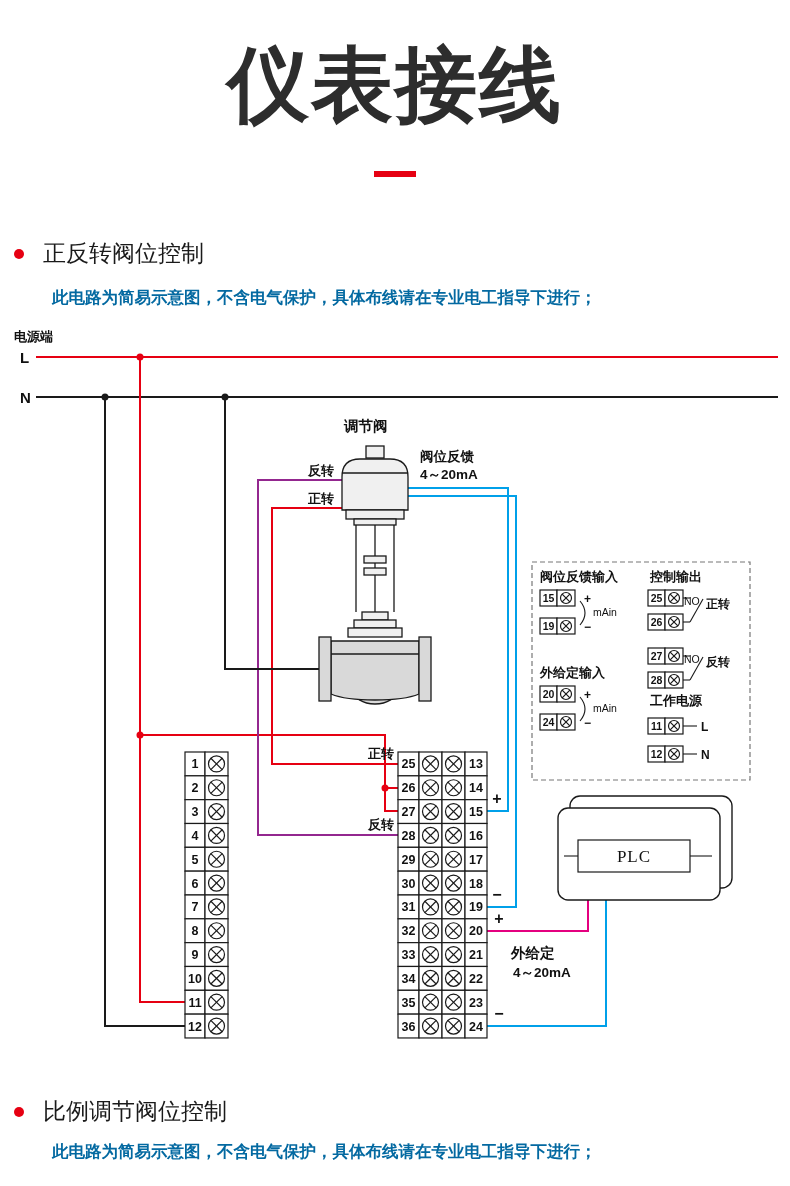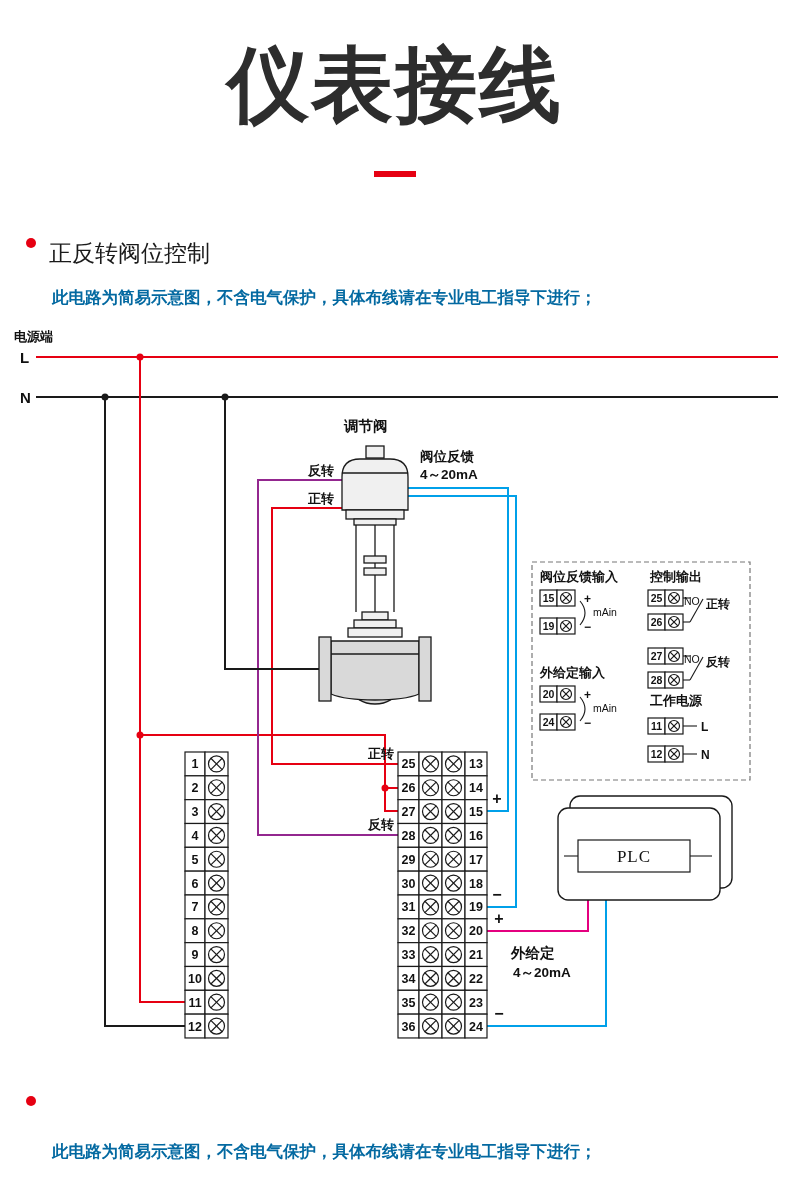--- a/index.html
+++ b/index.html
@@ -1,19 +1,19 @@
 <!DOCTYPE html>
 <html style="--accent: #e60012; --live: #e60012; --neutral: #1a1a1a; --reverse-wire: #93278f; --feedback-wire: #00a0e9; --setpoint-wire: #e4007f;"><head>
 <meta charset="utf-8">
 <style>
   *{margin:0;padding:0;box-sizing:border-box}
   html,body{width:790px;height:1186px;background:#fff;font-family:"Liberation Sans",sans-serif;position:relative;overflow:hidden}
   .title{position:absolute;top:40px;left:0;width:100%;text-align:center;font-size:82px;font-weight:900;color:#2d2d2d;letter-spacing:2px;line-height:1.1}
   .title-rule{position:absolute;top:171px;left:374px;width:42px;height:6px;background:var(--accent,#e60012)}
-  .section{position:absolute;left:26px;display:flex;align-items:flex-start;gap:13px}
+  .section{position:absolute;left:14px;display:flex;align-items:center;gap:19px}
   .section h2{font-size:23px;font-weight:400;color:#1a1a1a}
   #section-1{top:238px}
   #section-2{top:1096px}
   .bullet{width:10px;height:10px;border-radius:50%;background:var(--accent,#e60012);flex:0 0 auto}
   .note{position:absolute;left:52px;font-size:16.5px;font-weight:700;color:#0369a1}
   #note-1{top:287px}
   #note-2{top:1141px}
   #wiring-svg{position:absolute;left:0;top:315px}
   text{fill:#111}
   .w-live{stroke:var(--live,#e60012);stroke-width:2;fill:none}
@@ -534,14 +534,15 @@
           <line x1="670.11095" y1="757.88905" x2="677.88905" y2="750.11095" class="screw"></line>
         </g>
         <line x1="683" y1="754" x2="697" y2="754" class="thin"></line>
         <text x="701" y="759" class="sign">N</text>
       </g>
   </g>
 </svg>
 
 <div class="section" id="section-2">
   <span class="bullet"></span>
+  <h2>比例调节阀位控制</h2>
 </div>
 <p class="note" id="note-2">此电路为简易示意图，不含电气保护，具体布线请在专业电工指导下进行；</p>
 
 </body></html>

